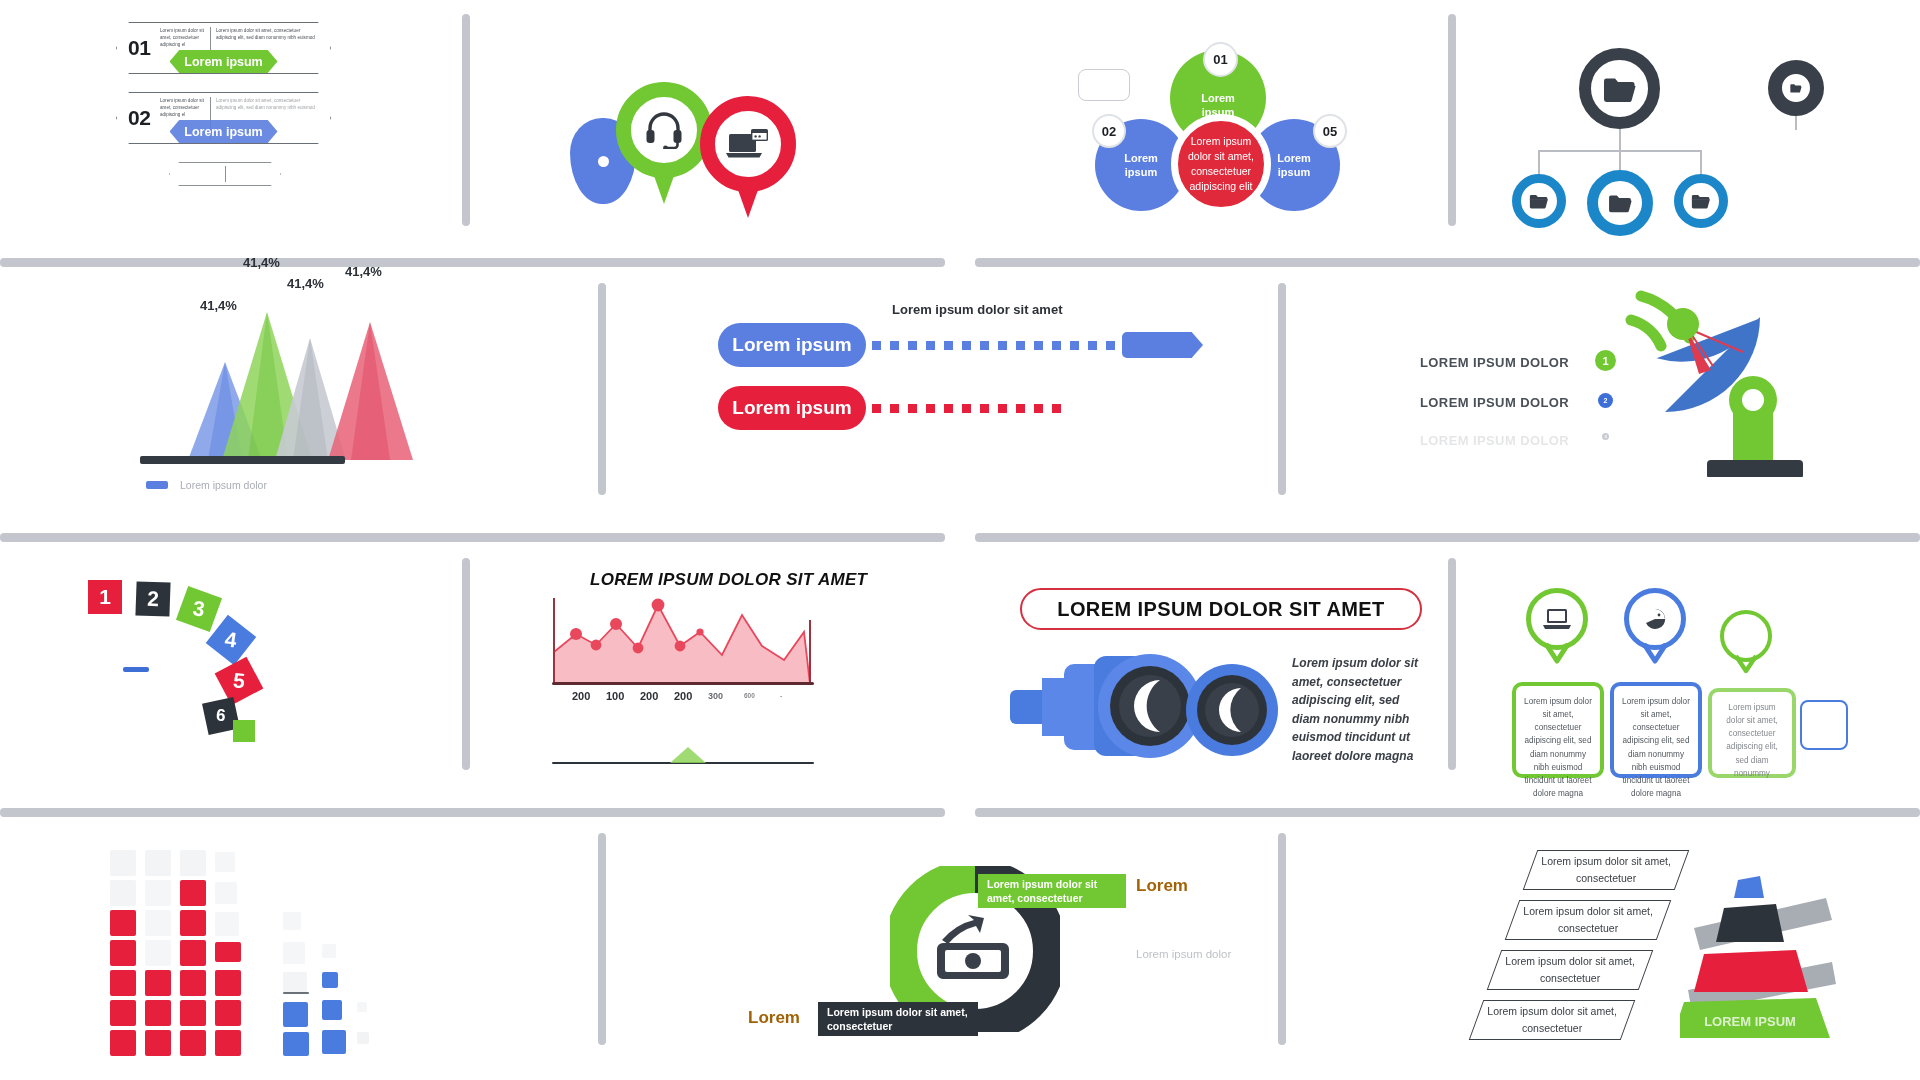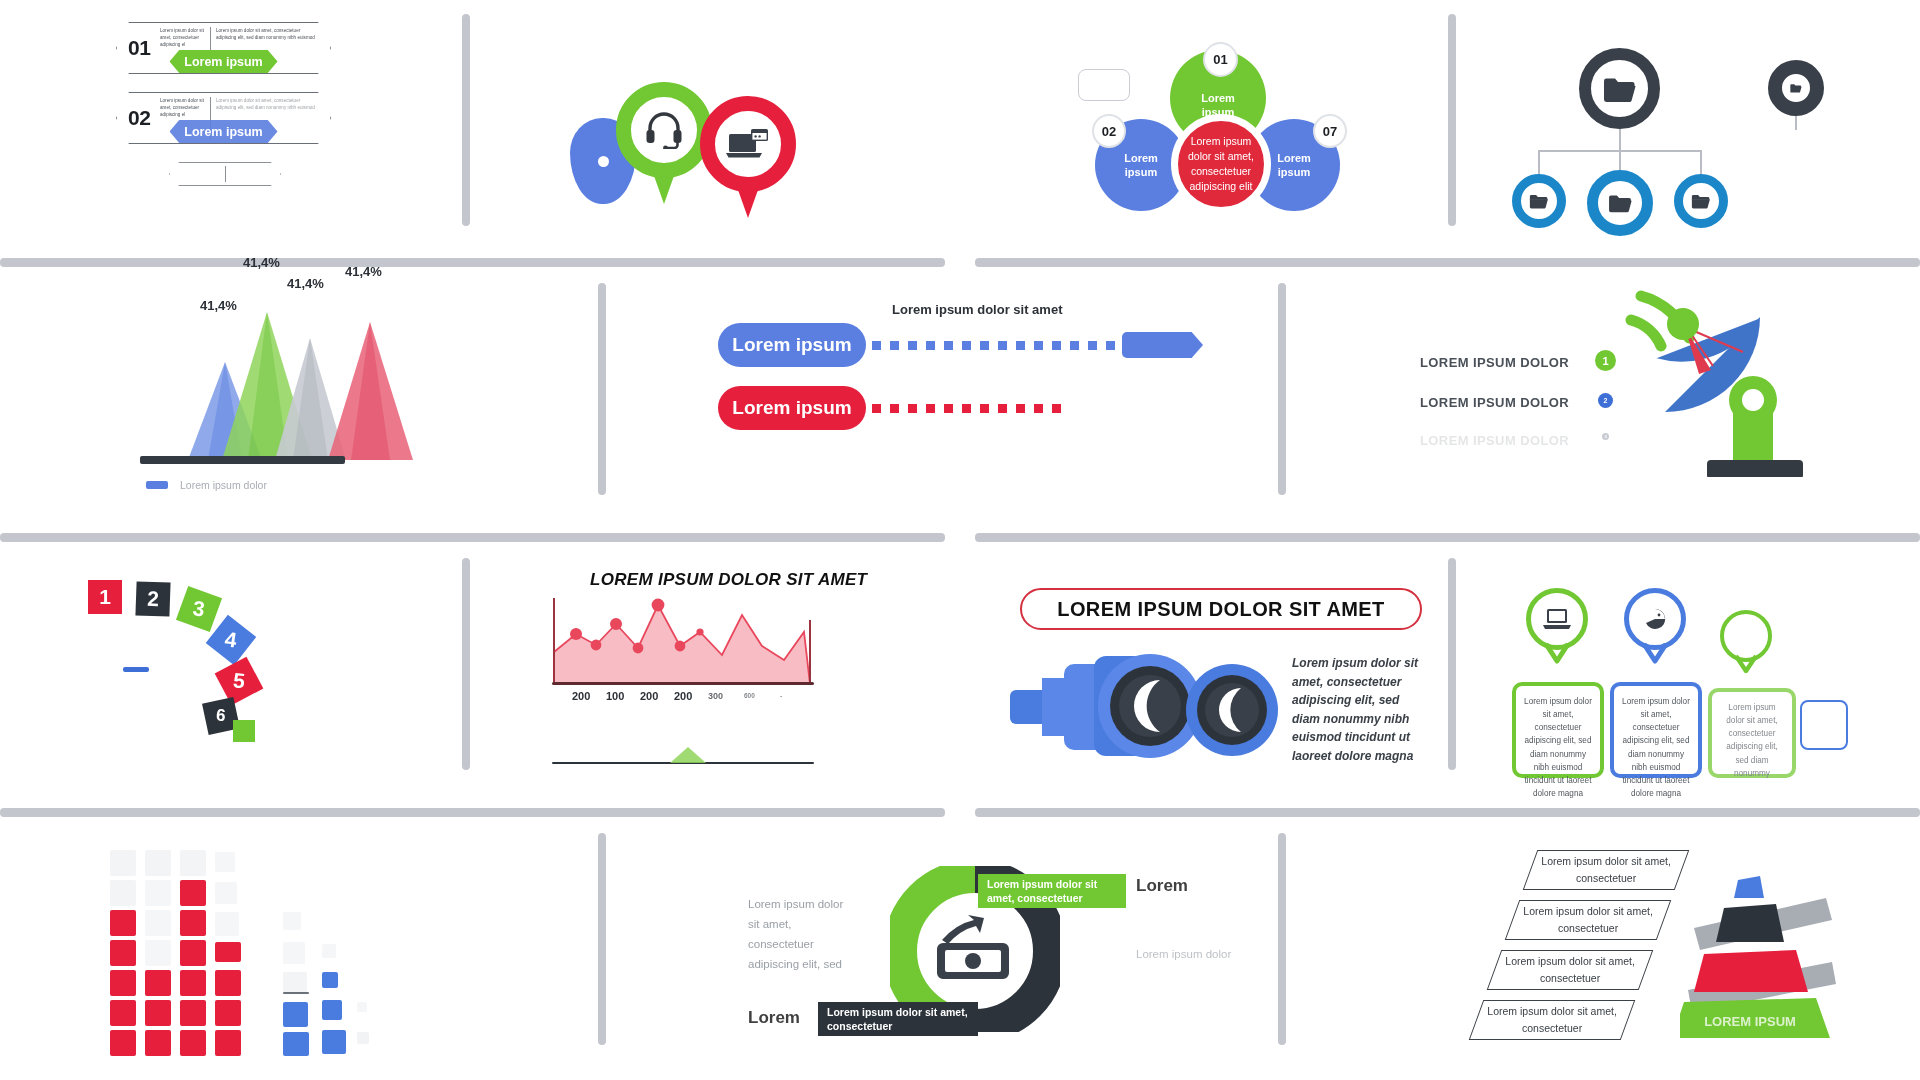--- a/index.html
+++ b/index.html
@@ -89,21 +89,21 @@
   .pcard{position:absolute;border-radius:10px;background:#fff;box-sizing:border-box;
      font-size:8.2px;line-height:1.6;color:#52585f;text-align:center;padding:9px 7px;}
 
   
   .cell{position:absolute;border-radius:2px;}
 
   
   .ribbon{position:absolute;display:flex;align-items:center;font-size:10.5px;font-weight:700;
      line-height:1.35;color:#fff;padding:6px 9px;box-sizing:border-box;}
   .softtxt{position:absolute;font-size:11.5px;line-height:1.75;color:#9aa0a7;}
-  .boldtxt{position:absolute;font-size:17px;font-weight:700;color:#404040;}
+  .boldtxt{position:absolute;font-size:17px;font-weight:700;color:#a16207;}
 
   
   .para{position:absolute;border:1.6px solid #3c4148;background:#fff;
      transform:skewX(-20deg);display:flex;align-items:center;justify-content:center;}
   .para span{display:block;transform:skewX(20deg);font-size:10.5px;line-height:1.6;color:#3a4047;text-align:center;}
 </style>
 </head>
 <body>
 
 <div class="sheet">
@@ -191,21 +191,21 @@
     <div class="emptybox" style="left:18px;top:45px;width:50px;height:30px;"></div>
 
     <div class="petal" style="left:35px;top:95px;width:92px;height:92px;background:#5b7fe0;">
       <span style="max-width:60px;">Lorem ipsum</span>
     </div>
     <div class="badge" style="left:32px;top:90px;width:30px;height:30px;">02</div>
 
     <div class="petal" style="left:188px;top:95px;width:92px;height:92px;background:#5b7fe0;">
       <span style="max-width:60px;">Lorem ipsum</span>
     </div>
-    <div class="badge" style="left:253px;top:90px;width:30px;height:30px;">07</div>
+    <div class="badge" style="left:253px;top:90px;width:30px;height:30px;">05</div>
 
     <div class="petal" style="left:110px;top:26px;width:96px;height:96px;background:#72c832;">
       <span style="max-width:62px;padding-top:14px;">Lorem ipsum</span>
     </div>
     <div class="badge" style="left:143px;top:18px;width:31px;height:31px;">01</div>
 
     <div class="centercirc" style="left:111px;top:90px;width:100px;height:100px;">
       <span>Lorem ipsum dolor sit amet, consectetuer adipiscing elit</span>
     </div>
   </div>
@@ -523,21 +523,20 @@
     <div class="cell" style="left:212px;top:150px;width:20px;height:20px;background:#4a7ce0;"></div>
     <div class="cell" style="left:212px;top:180px;width:24px;height:24px;background:#4a7ce0;"></div>
 
     <div class="cell" style="left:247px;top:152px;width:10px;height:10px;background:#f5f6f7;"></div>
     <div class="cell" style="left:247px;top:182px;width:12px;height:12px;background:#f2f3f4;"></div>
 
     <div class="cell" style="left:173px;top:142px;width:26px;height:2px;background:#6b7178;"></div>
   </div>
 
   <div class="panel" style="left:748px;top:862px;width:460px;height:180px;">
-    <div class="softtxt" style="left:0;top:32px;width:106px;">Lorem ipsum dolor sit amet, consectetuer adipiscing elit, sed</div>
 
     <div style="position:absolute;left:142px;top:4px;">
       <svg width="170" height="166" viewBox="0 0 170 166">
         <path d="M85 8 a75 75 0 0 0 0 150 a75 75 0 0 0 0 -150 Z" fill="none"></path>
         <path d="M85 10 A75 75 0 0 0 85 160" fill="none" stroke="#72c832" stroke-width="34"></path>
         <path d="M85 10 A75 75 0 0 1 85 160" fill="none" stroke="#2d333a" stroke-width="34"></path>
         <circle cx="85" cy="85" r="52" fill="#fff"></circle>
         <g transform="translate(50,52)">
           <path d="M2 22 q14 -16 32 -20 l-6 -5 l16 3 l-4 15 l-4 -7 q-16 4 -28 18 Z" fill="#394049"></path>
           <rect x="0" y="28" width="66" height="30" rx="3" fill="#394049"></rect>

